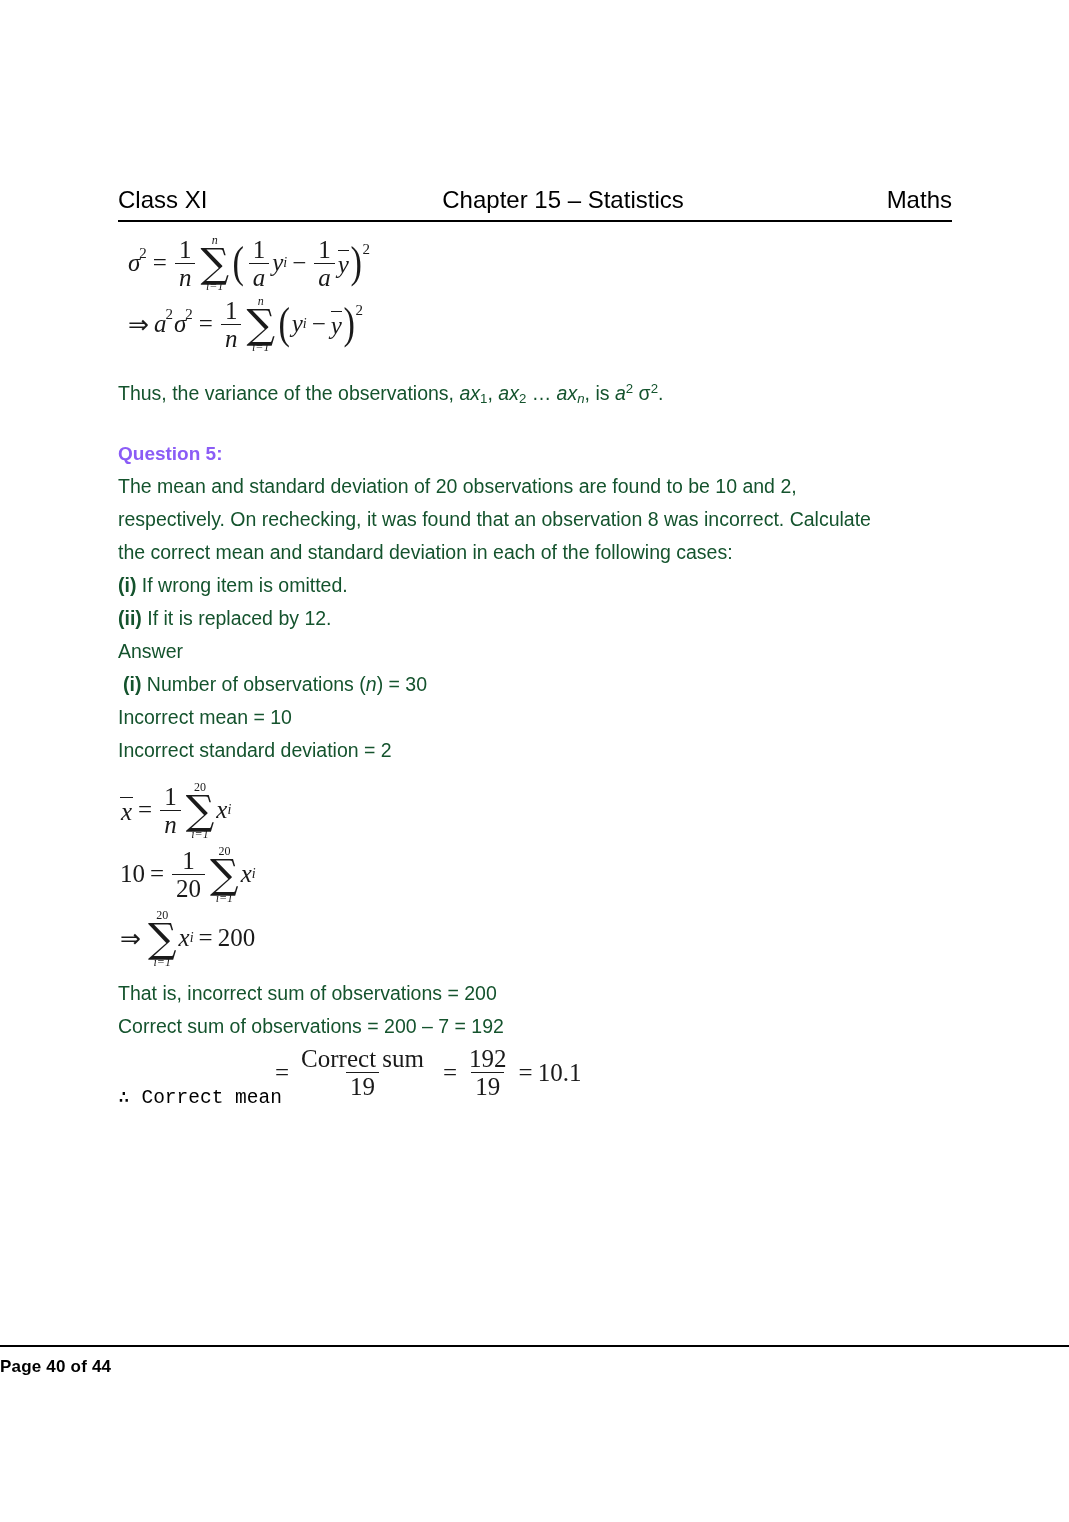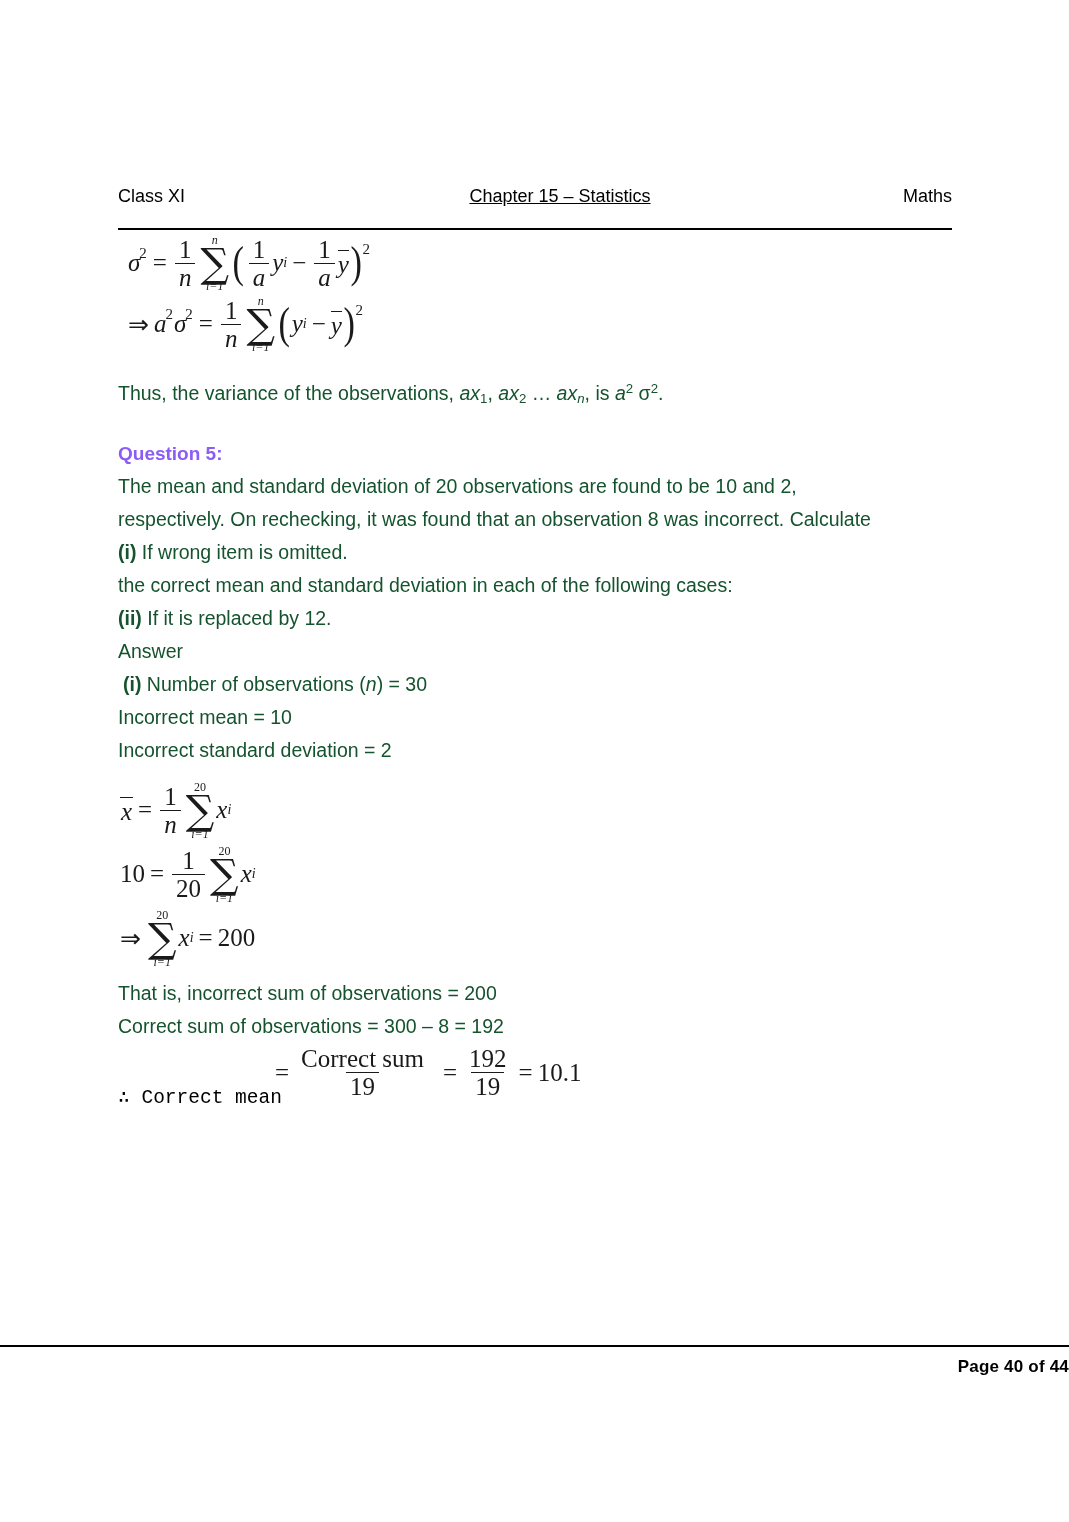--- a/index.html
+++ b/index.html
@@ -22,26 +22,26 @@
   
   .page-header {
     position: absolute;
     left: 118px;
     top: 186px;
     width: 834px;
     display: flex;
     align-items: flex-end;
     justify-content: space-between;
     border-bottom: 2px solid #000000;
-    padding-bottom: 20px;
-    font-size: 18px;
+    padding-bottom: 5px;
+    font-size: 24px;
     line-height: 1.2;
   }
   .page-header .hdr-left  { text-align: left; }
-  .page-header .hdr-mid   { flex: 0 0 auto; margin-left: 32px; text-decoration: underline; }
+  .page-header .hdr-mid   { flex: 0 0 auto; margin-left: 32px; }
   .page-header .hdr-right { text-align: center; }
 
   
   .content {
     position: absolute;
     left: 118px;
     top: 232px;
     width: 840px;
   }
 
@@ -162,21 +162,21 @@
     top: 2px;
   }
 
   
   .page-footer {
     position: absolute;
     left: 0;
     top: 1345px;
     width: 1069px;
     border-top: 2px solid #000000;
-    text-align: right;
+    text-align: left;
   }
   .page-footer .pf-text {
     font-size: 17px;
     font-weight: bold;
     padding-top: 10px;
     letter-spacing: 0.2px;
   }
 </style>
 </head>
 <body>
@@ -252,23 +252,23 @@
     <div class="spacer-18"></div>
 
     <p class="para"><span>Thus, the variance of the observations, </span><span class="ital">ax</span><sub>1</sub><span>, </span><span class="ital">ax</span><sub>2</sub><span> … </span><span class="ital">ax</span><sub class="ital">n</sub><span>, is </span><span class="ital">a</span><sup>2</sup><span> σ</span><sup>2</sup><span>.</span></p>
 
     <div class="spacer-22"></div>
 
     <p class="q-label">Question 5:</p>
 
     <p class="para">The mean and standard deviation of 20 observations are found to be 10 and 2,</p>
     <p class="para">respectively. On rechecking, it was found that an observation 8 was incorrect. Calculate</p>
+    <p class="para">the correct mean and standard deviation in each of the following cases:</p>
+
     <p class="para"><b>(i)</b><span> If wrong item is omitted.</span></p>
-
-    <p class="para">the correct mean and standard deviation in each of the following cases:</p>
     <p class="para"><b>(ii)</b><span> If it is replaced by 12.</span></p>
 
     <p class="para">Answer</p>
 
     <p class="para" style="padding-left:5px;"><b>(i)</b><span> Number of observations (</span><span class="ital">n</span><span>) = 30</span></p>
 
     <p class="para">Incorrect mean = 10</p>
     <p class="para">Incorrect standard deviation = 2</p>
 
     <div class="spacer-12"></div>
@@ -317,21 +317,21 @@
         <span class="mi">x</span>
           <span class="mi" style="font-size:14px; vertical-align:-0.3em;">i</span>
         <span class="mo">=</span>
         <span class="mn">200</span>
       </div>
     </div>
 
     <div class="spacer-8"></div>
 
     <p class="para">That is, incorrect sum of observations = 200</p>
-    <p class="para">Correct sum of observations = 300 – 8 = 192</p>
+    <p class="para">Correct sum of observations = 200 – 7 = 192</p>
 
     <div class="meanline">
       <div class="label">∴ Correct mean</div>
       <div class="mathpart math">
         <div class="mrow">
           <span class="mo">=</span>
           <span class="frac">
             <span class="num mn">Correct sum</span>
             <span class="den mn">19</span>
           </span>

